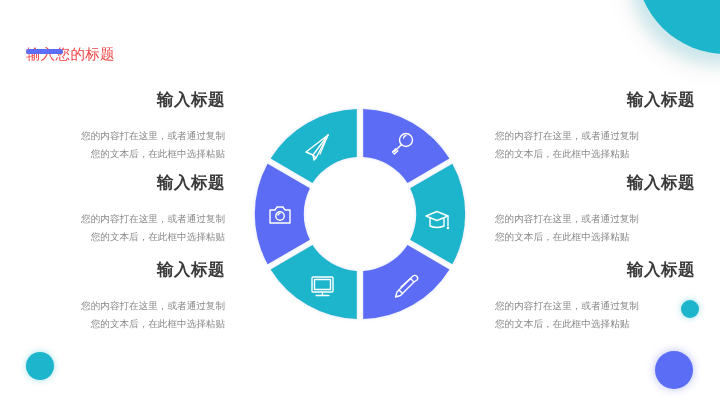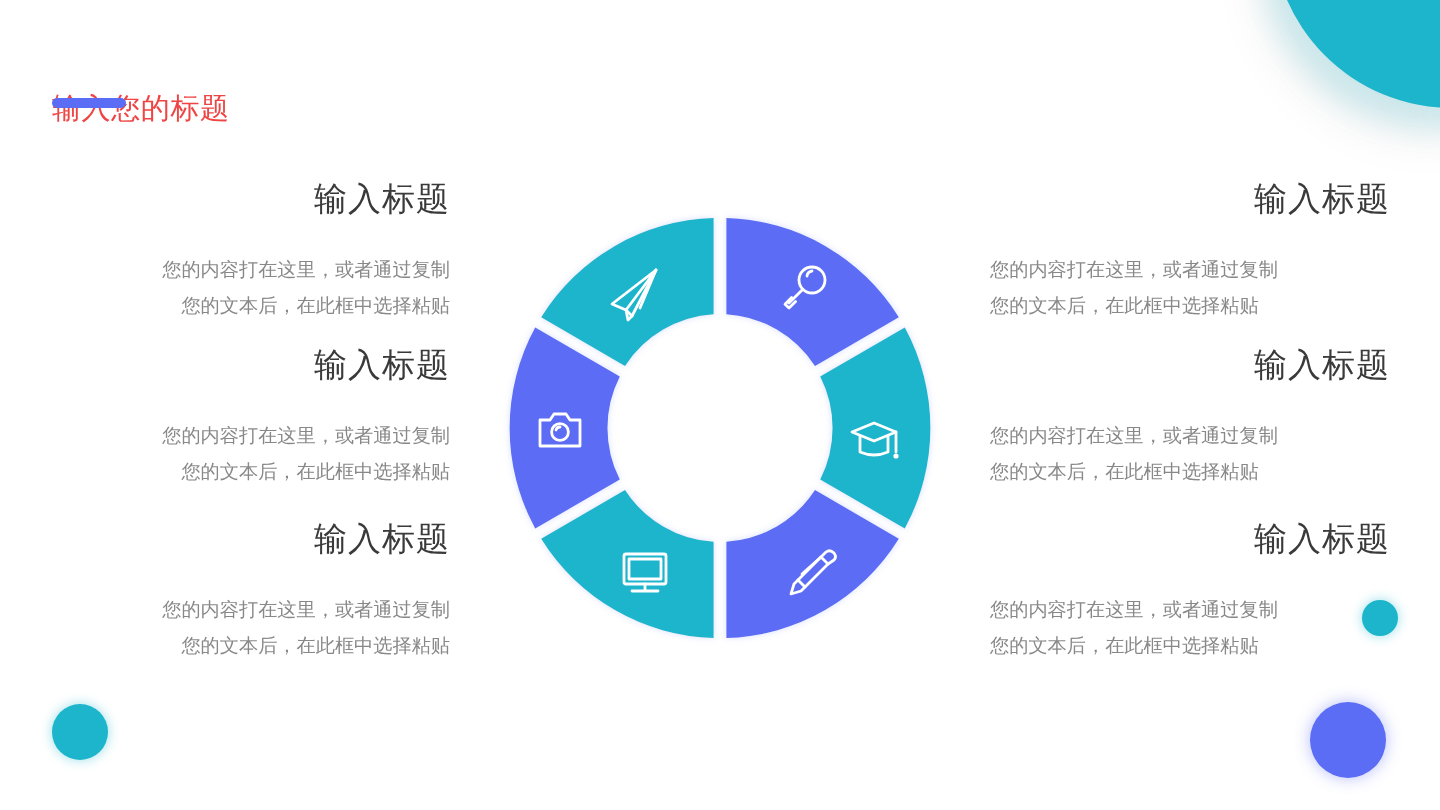--- a/index.html
+++ b/index.html
@@ -18,21 +18,21 @@
     font-size: 14.5px; color: #ef4444; letter-spacing: 0.3px; margin-top: 24px;
   }
   .header-bar {
     position: absolute; left: 26px; top: 49px; width: 37px; height: 5px;
     border-radius: 3px; background: #5b6cf5;
   }
   .block { position: absolute; width: 200px; }
   .block.left { left: 25px; text-align: right; }
   .block.right { left: 495px; text-align: left; }
   .block .title {
-    font-size: 16.5px; font-weight: normal; color: #3a3a3a; line-height: 22px;
+    font-size: 16.5px; font-weight: bold; color: #3a3a3a; line-height: 22px;
     letter-spacing: 0.5px;
     text-align: right;
   }
   .block .body {
     margin-top: 16px; font-size: 9.6px; color: #888888; line-height: 18px;
   }
   .ring { position: absolute; left: 250px; top: 104px; width: 220px; height: 220px; }
   .dot { position: absolute; border-radius: 50%; }
   .dot-left { left: 26px; top: 352px; width: 28px; height: 28px; background: #1cb5cc; box-shadow: 0 0 6px rgba(28,181,204,0.45); }
   .dot-small { left: 681px; top: 300px; width: 18px; height: 18px; background: #1cb5cc; box-shadow: 0 0 6px rgba(28,181,204,0.45); }

